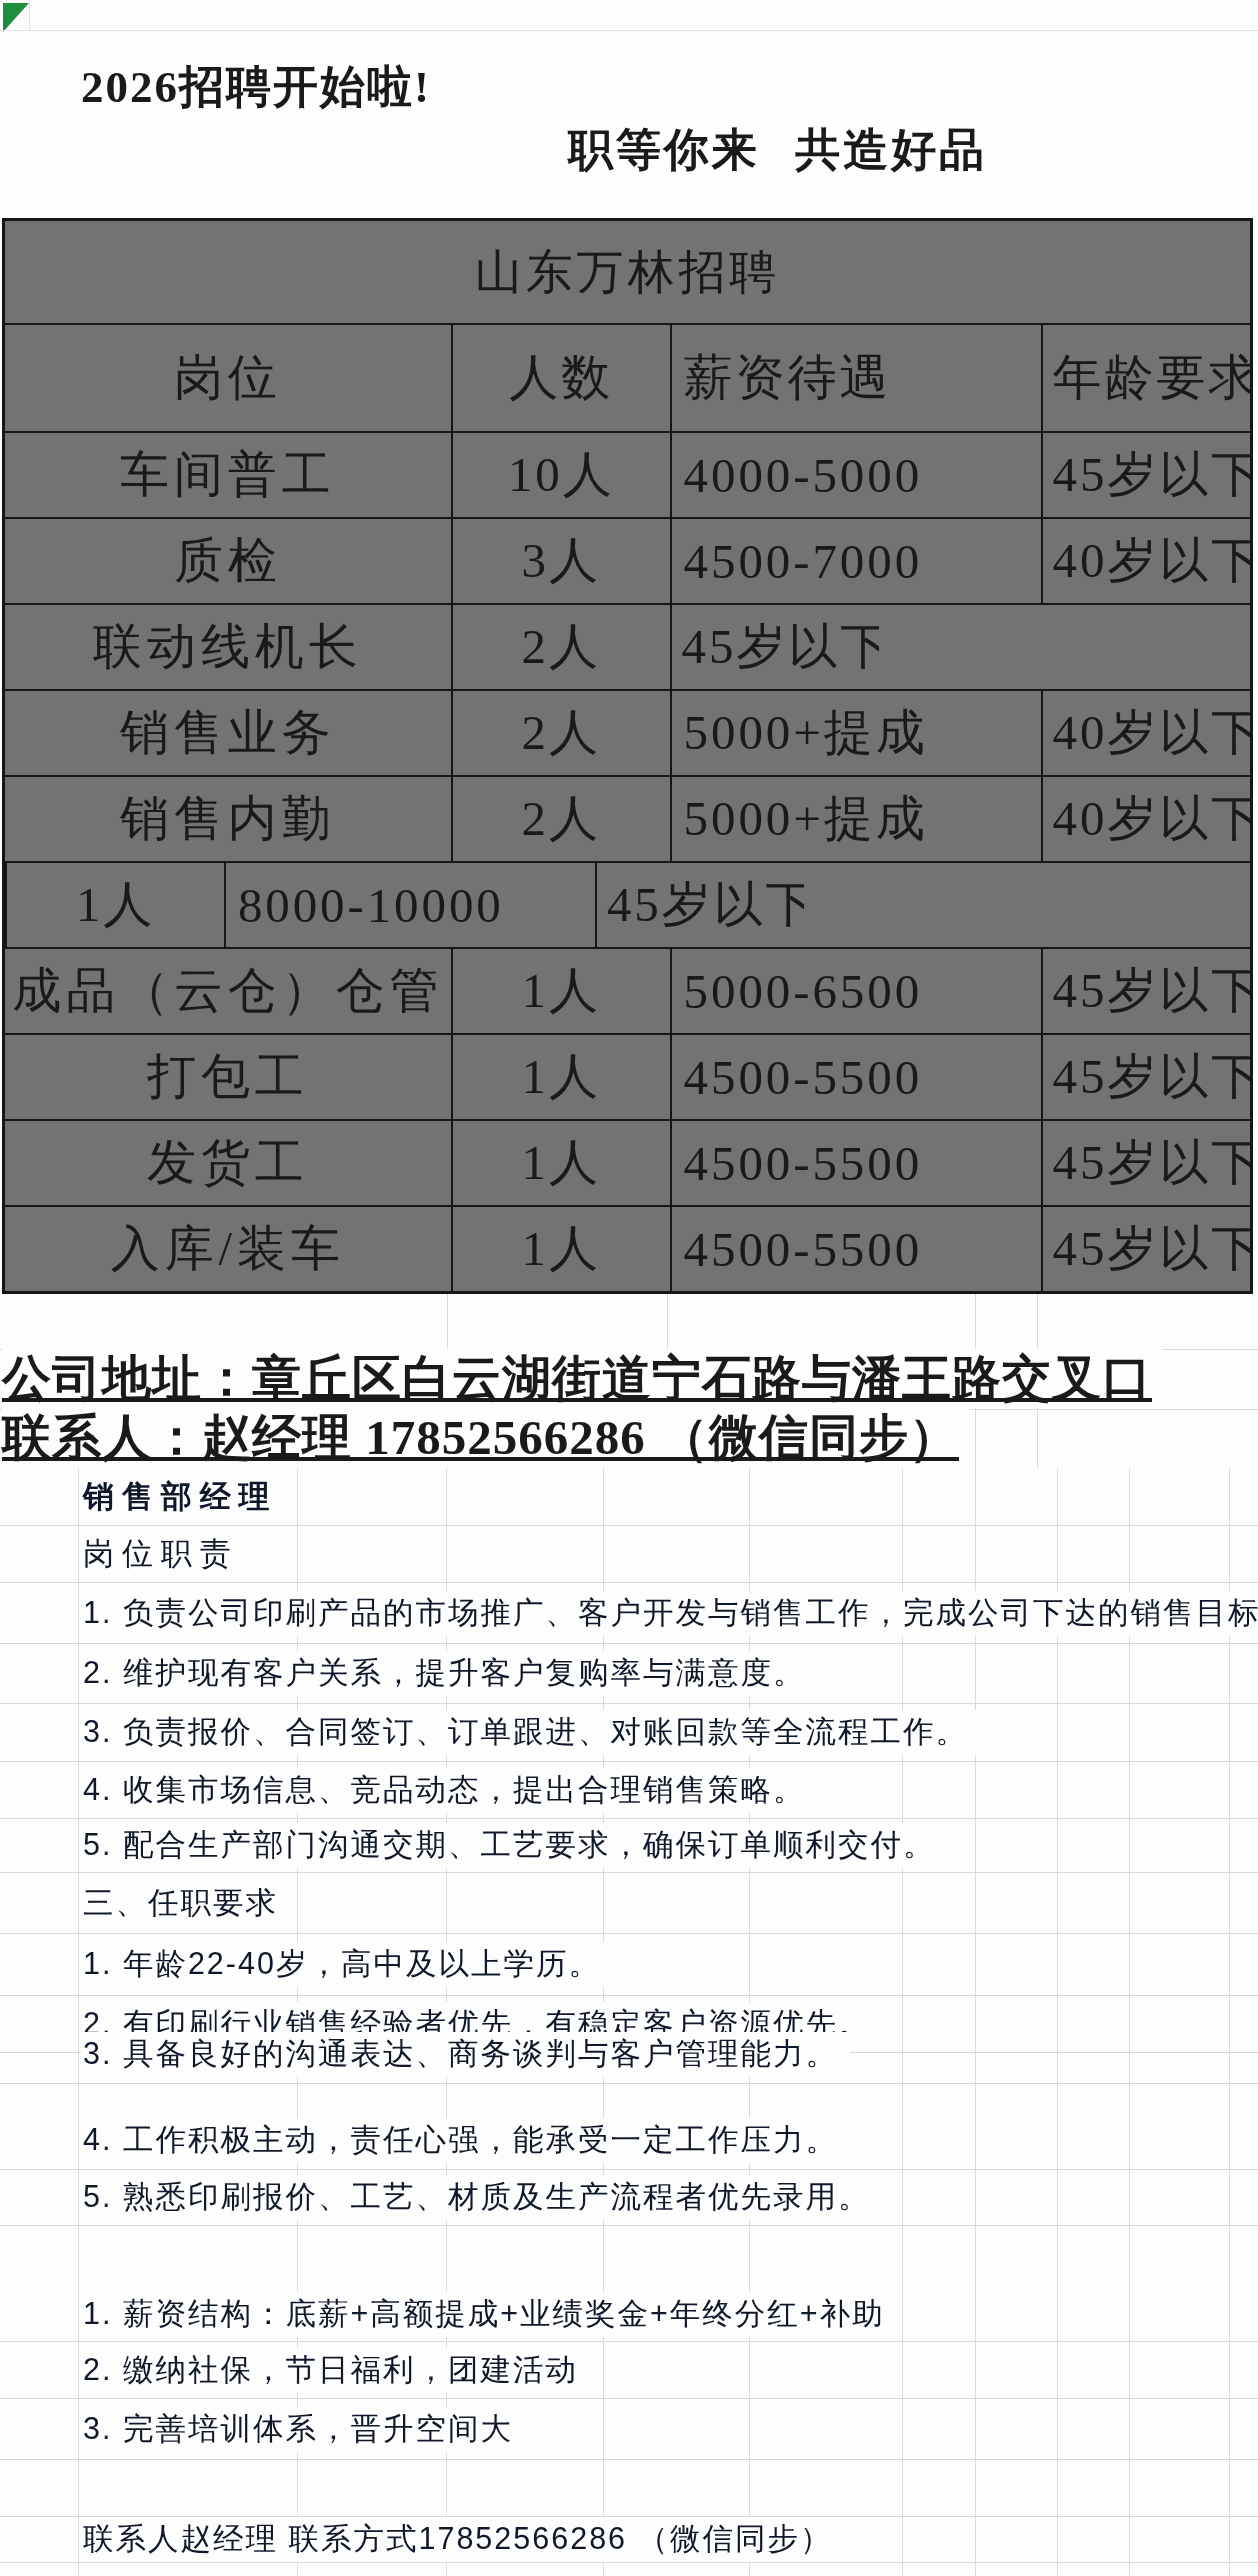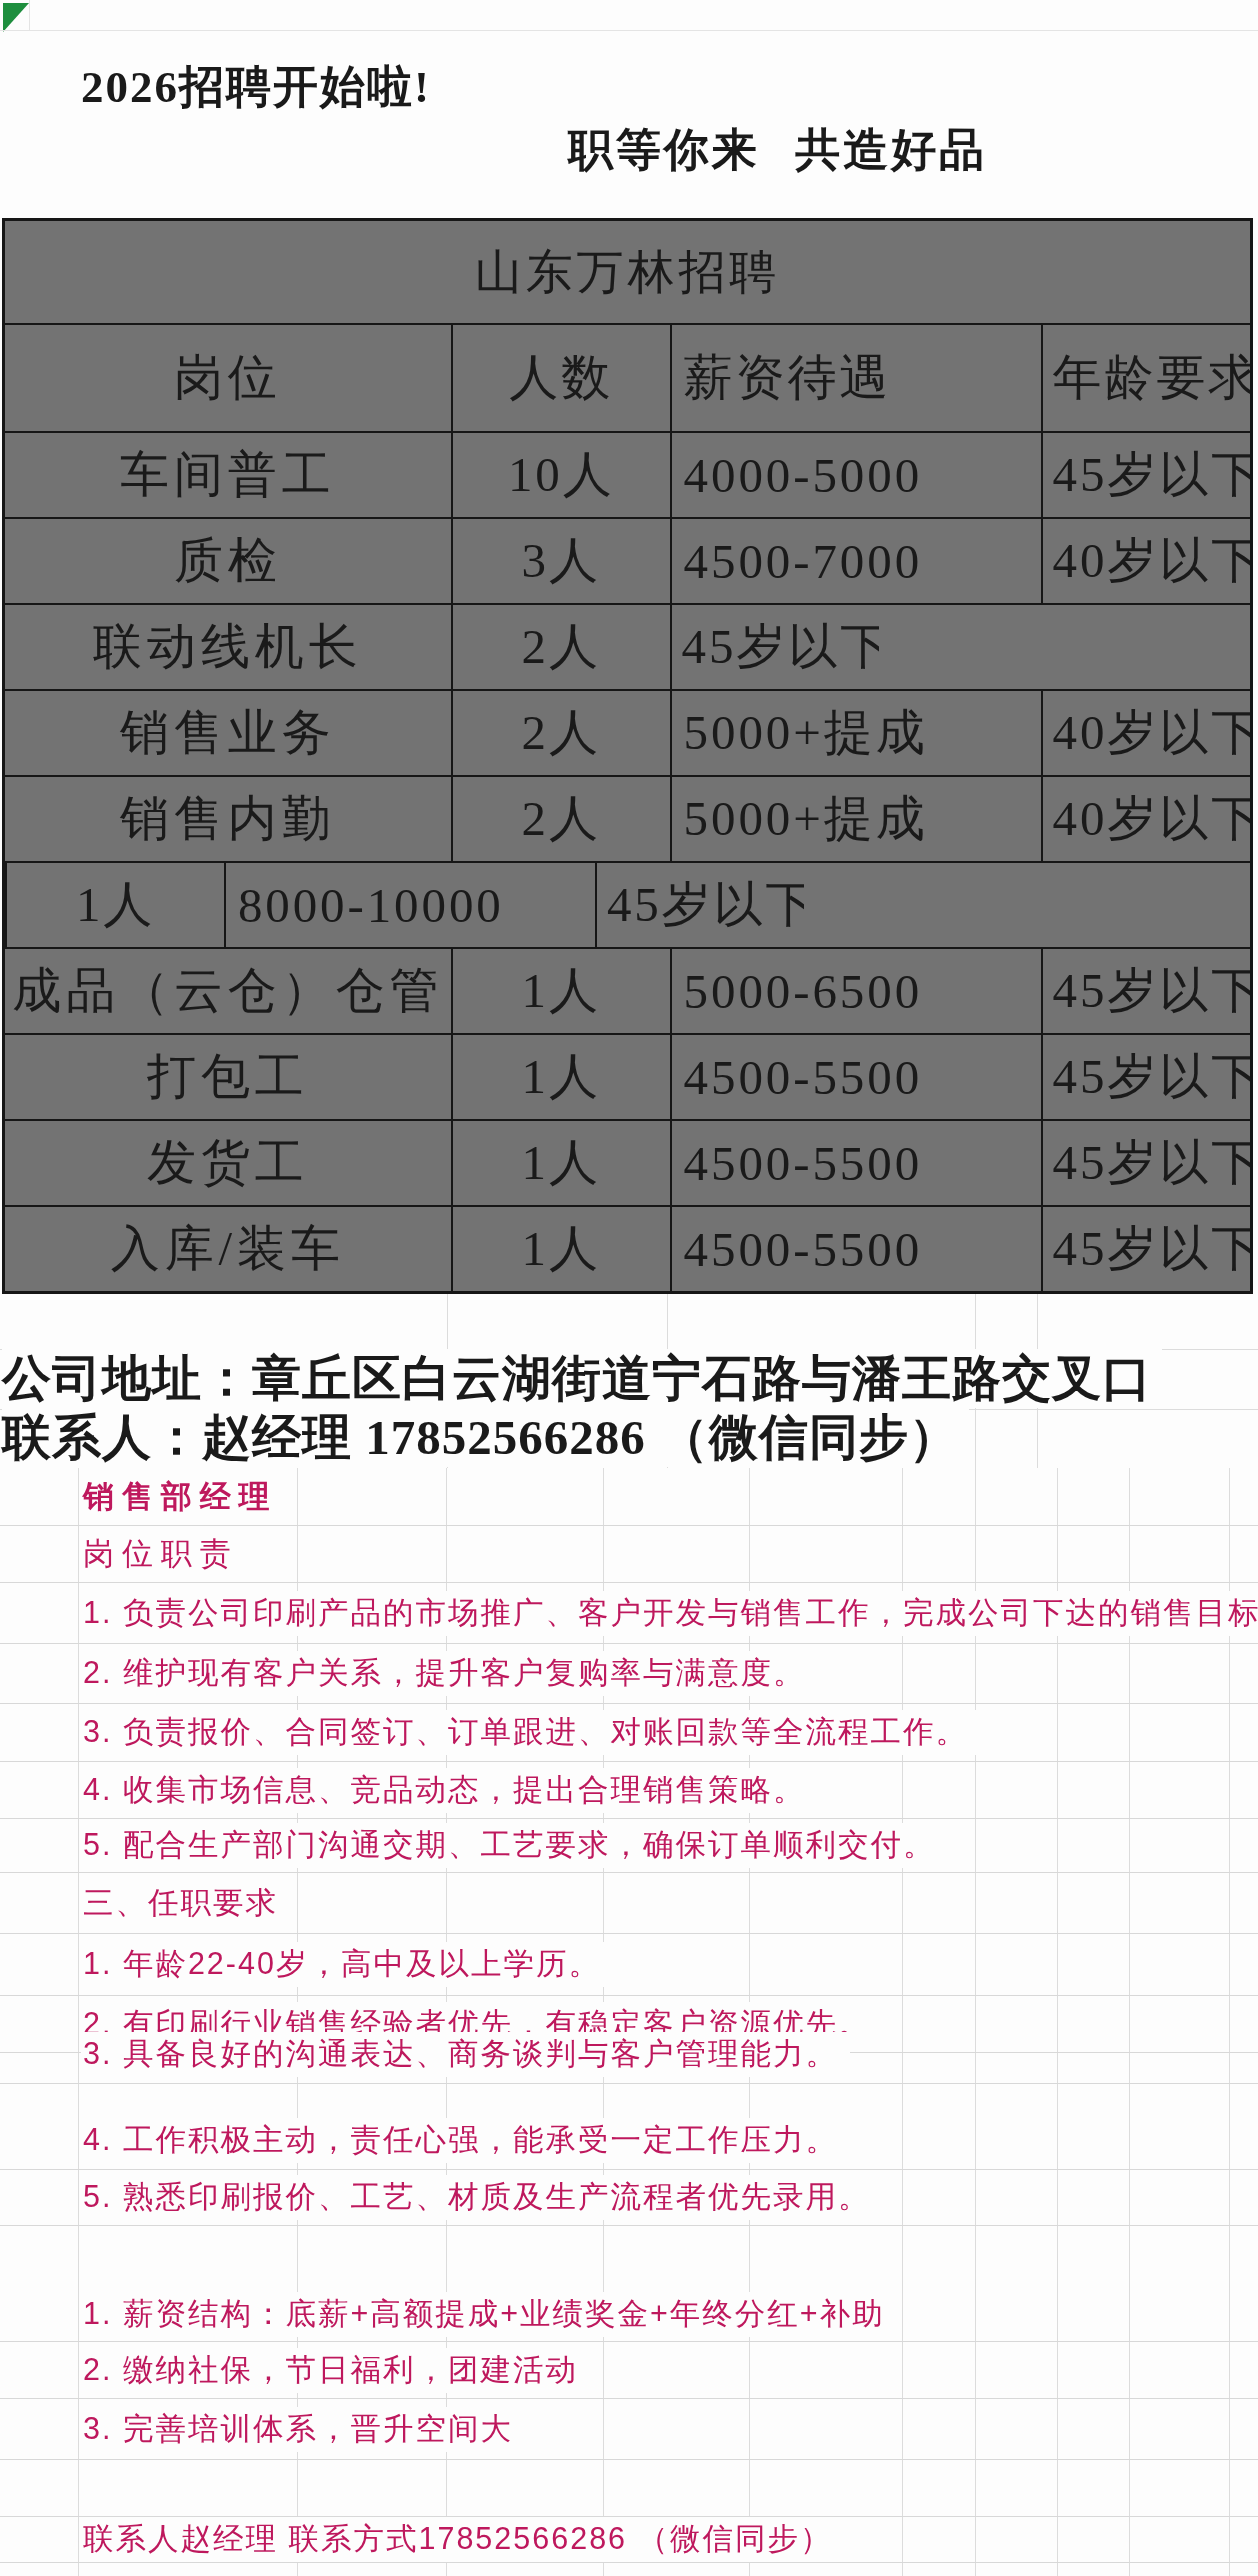--- a/index.html
+++ b/index.html
@@ -29,26 +29,26 @@
   .tcell.c0{border-left:none;width:35.8%;justify-content:center;letter-spacing:4.9px;}
   .tcell.c1{width:17.6%;justify-content:center;}
   .tcell.c2{width:29.8%;padding-left:11.8px;}
   .tcell.c3{width:16.8%;padding-left:9.8px;}
   .ttl-text{font-size:47px;letter-spacing:3.9px;}
   
   .strip{position:absolute;left:0;top:1294px;width:1259px;height:174px;}
   .gl-v{position:absolute;top:0;bottom:0;width:1px;background:#dcdcdc;}
   .gl-h{position:absolute;left:0;right:0;height:1px;background:#dcdcdc;}
   .addr{position:absolute;left:2px;font-size:49px;font-weight:600;letter-spacing:1px;
-    background:#fdfdfd;white-space:nowrap;line-height:59px;padding-right:9.8px;z-index:2;}
+    background:#fdfdfd;white-space:nowrap;line-height:59px;padding-right:9.8px;z-index:2;text-decoration:underline;}
   .addr.l1{top:55px;}
   .addr.l2{top:114px;}
   
   .sheet{position:absolute;left:0;top:1468px;width:1259px;height:1108px;
-    font-family:"Liberation Sans","DejaVu Sans",sans-serif;color:#be185d;}
+    font-family:"Liberation Sans","DejaVu Sans",sans-serif;color:#0f172a;}
   .srow{position:absolute;left:0;width:1259px;border-bottom:1px solid #d8d8d8;
     box-sizing:border-box;display:flex;align-items:center;z-index:1;}
   .stext{display:inline-block;margin-left:81px;padding:2px 11.8px 2px 2px;background:#fdfdfd;
     font-size:30.5px;letter-spacing:2px;white-space:nowrap;}
   .stext.hd{font-weight:700;font-size:31px;letter-spacing:7.9px;}
   .stext.sub{font-size:31px;letter-spacing:7.9px;}
 </style>
 </head>
 <body>
 

